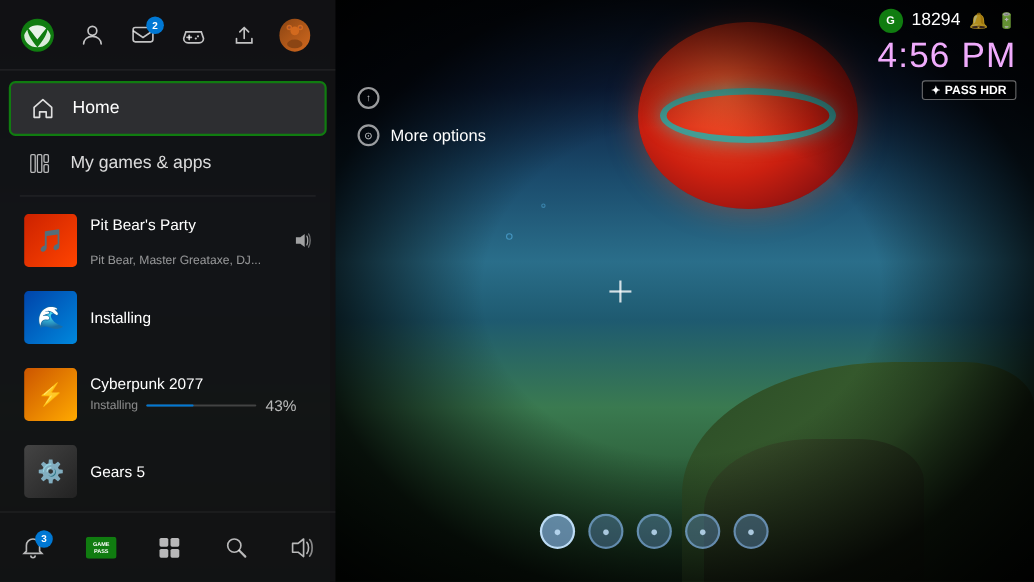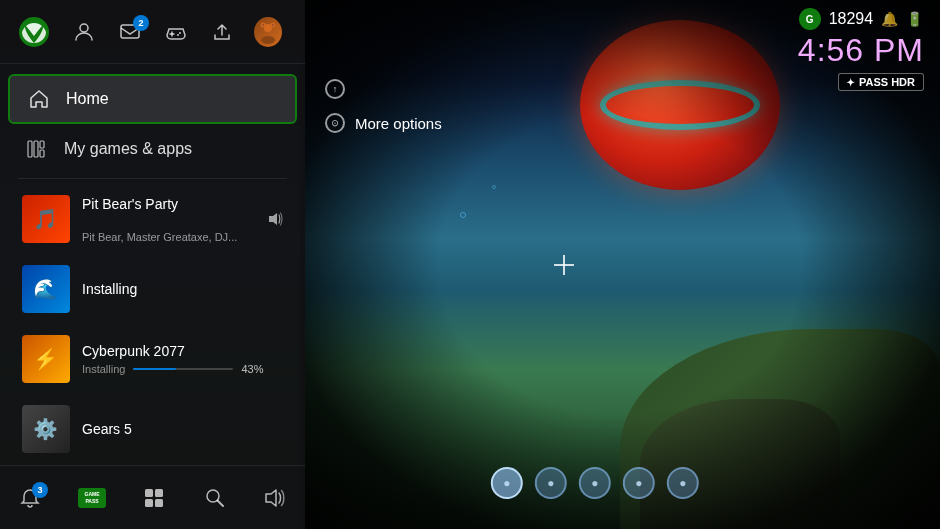--- a/index.html
+++ b/index.html
@@ -376,21 +376,21 @@
       align-items: flex-end;
       gap: 3px;
     }
     .install-label {
       color: rgba(255,255,255,0.5);
       font-size: 11px;
       text-align: right;
     }
     .install-pct {
       color: rgba(255,255,255,0.7);
-      font-size: 11px;
+      font-size: 14px;
     }
     .install-bar-bg {
       width: 100px;
       height: 2px;
       background: rgba(255,255,255,0.2);
       border-radius: 1px;
     }
     .install-bar-fill {
       height: 100%;
       background: #0078d4;

